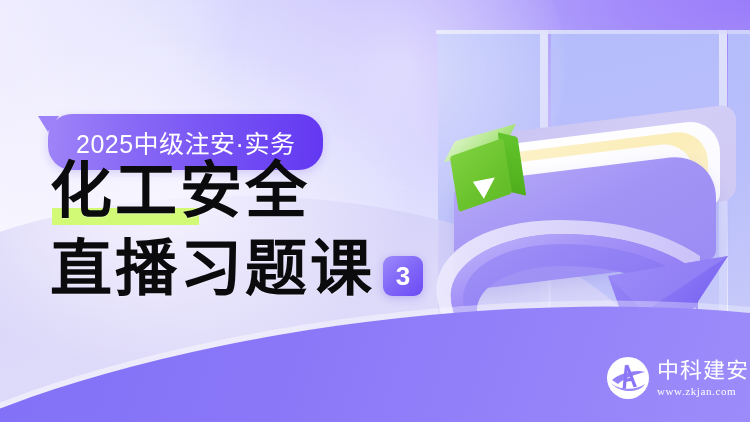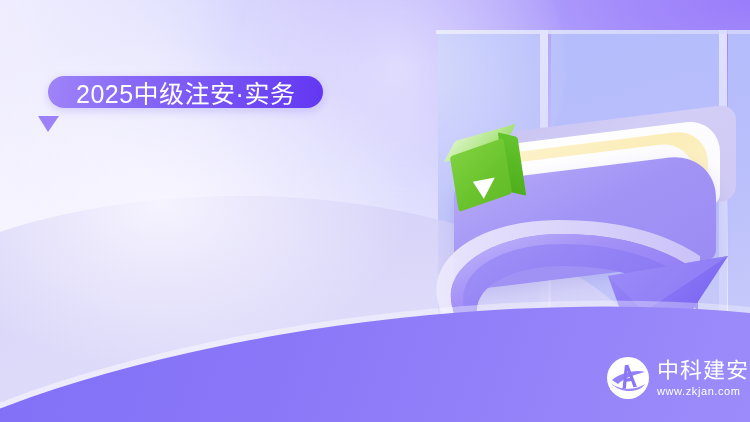--- a/index.html
+++ b/index.html
@@ -227,29 +227,30 @@
   
   .tag-wrap {
     position: absolute;
     left: 48px; top: 76px;
   }
   .tag-pill {
     position: relative;
     display: inline-flex;
     align-items: center;
     justify-content: center;
-    height: 32px;
+    height: 56px;
     padding: 0 28px 0 28px;
     border-radius: 24px;
     background: linear-gradient(95deg, #9f84f8 0%, #8a6bf6 28%, #7753f4 60%, #6337f2 100%);
     color: #ffffff;
     font-size: 25px;
     letter-spacing: 0.5px;
     white-space: nowrap;
     box-shadow: 0 3px 10px rgba(96, 62, 224, 0.20);
+    margin-top: 38px;
   }
   .tag-tail {
     position: absolute;
     left: 38px; top: 116px;
     width: 0; height: 0;
     border-left: 10px solid transparent;
     border-right: 11px solid transparent;
     border-top: 16px solid #9d81f8;
   }
 
@@ -323,21 +324,21 @@
   }
   .brand-name {
     font-family: "DejaVu Sans", "Liberation Sans", sans-serif;
     font-weight: 400;
     font-size: 22px;
     color: #ffffff;
     letter-spacing: 1px;
   }
   .brand-url {
     margin-top: 4px;
-    font-family: Liberation Sans, sans-serif;
+    font-family: Liberation Serif, serif;
     font-size: 11px;
     color: #ffffff;
     letter-spacing: 0.6px;
   }
 </style>
 </head>
 <body>
 
 <div id="banner">
 
@@ -416,20 +417,30 @@
   </div>
 
   <div class="bottom-curve-hi"></div>
   <div class="bottom-curve"></div>
 
   <div class="tag-wrap">
     <div class="tag-pill">2025中级注安·实务</div>
   </div>
   <div class="tag-tail"></div>
 
+  <div class="headline">
+    <div class="hl-row">
+      <span class="hl-underline"></span>
+      <span class="hl-text">化工安全</span>
+    </div>
+    <div class="hl-row row2">
+      <span class="hl-text">直播习题课</span>
+      <span class="ep-badge">3</span>
+    </div>
+  </div>
 
   <div class="brand">
     <svg class="brand-mark" viewBox="0 0 44 44">
       <circle cx="22" cy="22" r="21" fill="#ffffff"></circle>
       <path d="M22 1 A21 21 0 0 1 43 22 A21 21 0 0 1 22 43 A21 21 0 0 1 1 22 A21 21 0 0 1 22 1 Z" fill="none" stroke="#ffffff" stroke-width="0"></path>
 
       <path d="M20.5 9 L24 9 L29.5 32 L26 32 L24.6 25.5 L19.8 25.5 L18.4 32 L14.9 32 Z
                M20.5 22.3 L23.9 22.3 L22.2 14.6 Z" fill="#8a76f6" transform="rotate(-8 22 21)"></path>
 
       <path d="M6 24 C14 17 30 13 39 16 C31 18 18 22 12 28 Z" fill="#8a76f6" opacity="0.92"></path>

